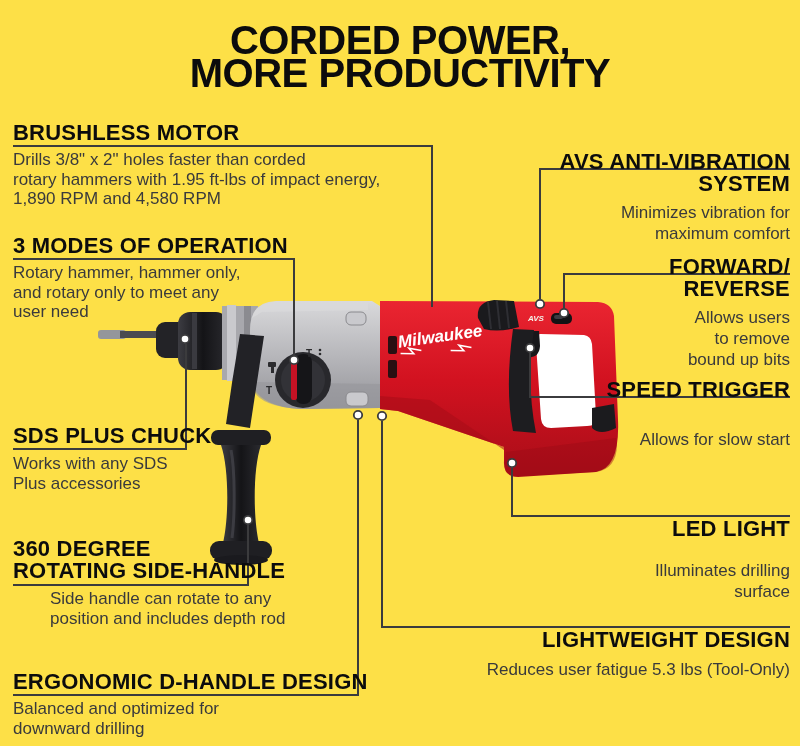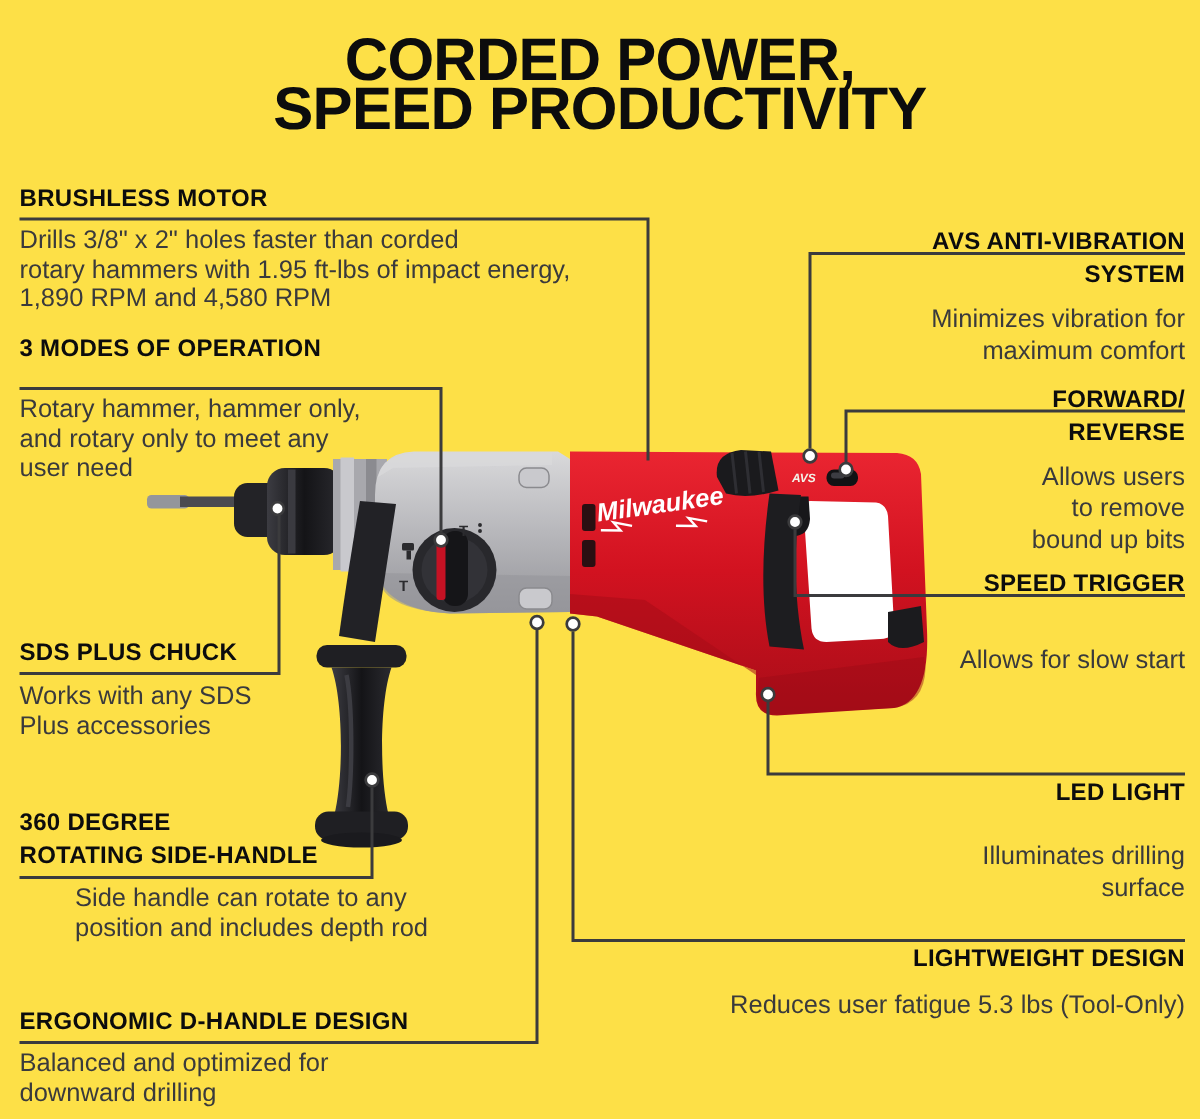--- a/index.html
+++ b/index.html
@@ -6,35 +6,35 @@
   .stage{
     position:relative;width:800px;height:746px;overflow:hidden;
     background:#fde047;font-family:"Liberation Sans","DejaVu Sans",sans-serif;
   }
   .headline{
     position:absolute;top:24px;left:0;width:800px;text-align:center;
     font-weight:bold;font-size:40px;line-height:33px;letter-spacing:-0.5px;
     color:#0c0c0d;
   }
   .callout{position:absolute;}
-  .c-title{font-weight:bold;font-size:16px;line-height:22px;color:#0c0c0d;letter-spacing:0.2px;white-space:nowrap;}
+  .c-title{font-weight:bold;font-size:22px;line-height:22px;color:#0c0c0d;letter-spacing:0.2px;white-space:nowrap;}
   .c-body{font-size:17px;line-height:19.5px;color:#3a3a3c;white-space:nowrap;}
   .left-col{left:13px;text-align:left;}
   .right-col{right:10px;text-align:right;margin-top:28px;}
   .right-col .c-body{line-height:21px;}
   svg.art{position:absolute;top:0;left:0;}
 </style>
 </head>
 <body>
 
 <div class="stage">
 
   <div class="headline">
     <div>CORDED POWER,</div>
-    <div>SPEED PRODUCTIVITY</div>
+    <div>MORE PRODUCTIVITY</div>
   </div>
 
   <svg class="art" width="800" height="746" viewBox="0 0 800 746">
     <defs>
       <linearGradient id="gRed" x1="0" y1="0" x2="0" y2="1">
         <stop offset="0" stop-color="#ea2531"></stop>
         <stop offset="0.45" stop-color="#d21220"></stop>
         <stop offset="1" stop-color="#a80d18"></stop>
       </linearGradient>
       <linearGradient id="gGray" x1="0" y1="0" x2="0" y2="1">
@@ -158,21 +158,21 @@
 
   <div class="callout left-col" style="top:122px;">
     <div class="c-title">BRUSHLESS MOTOR</div>
   </div>
   <div class="callout left-col" style="top:150px;">
     <div class="c-body">Drills 3/8" x 2" holes faster than corded</div>
     <div class="c-body">rotary hammers with 1.95 ft-lbs of impact energy,</div>
     <div class="c-body">1,890 RPM and 4,580 RPM</div>
   </div>
 
-  <div class="callout left-col" style="top:222px;">
+  <div class="callout left-col" style="top:235px;">
     <div class="c-title">3 MODES OF OPERATION</div>
   </div>
   <div class="callout left-col" style="top:263px;">
     <div class="c-body">Rotary hammer, hammer only,</div>
     <div class="c-body">and rotary only to meet any</div>
     <div class="c-body">user need</div>
   </div>
 
   <div class="callout left-col" style="top:425px;">
     <div class="c-title">SDS PLUS CHUCK</div>

